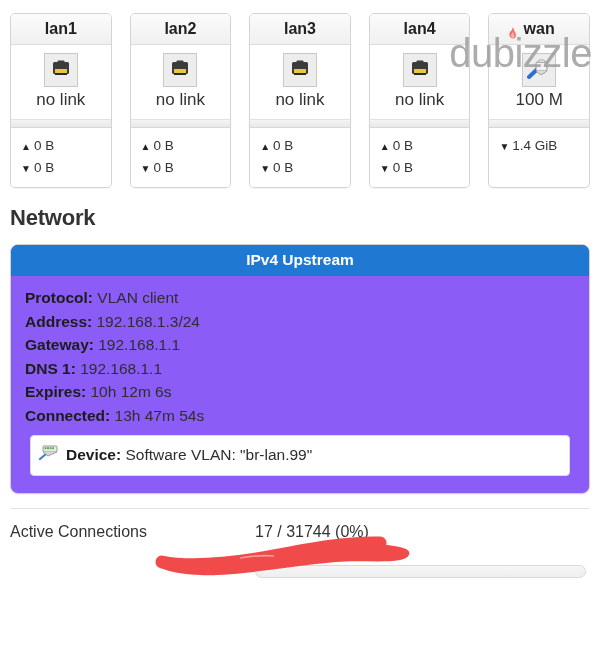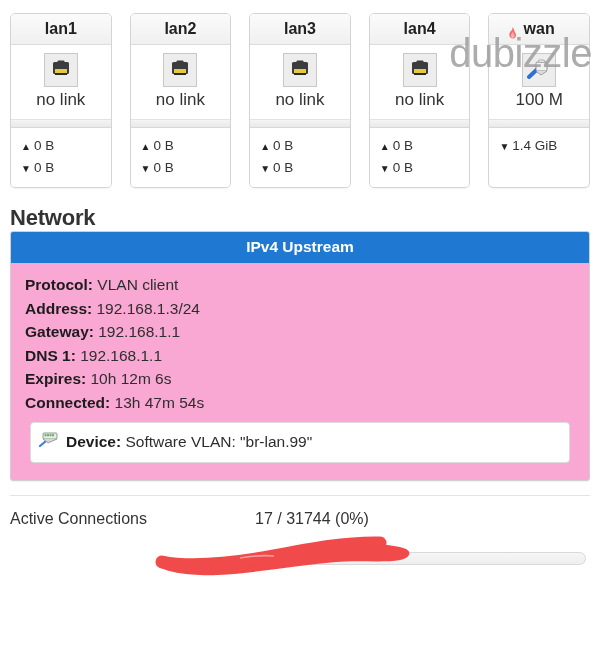--- a/index.html
+++ b/index.html
@@ -106,23 +106,24 @@
     font-size: 13.5px;
     color: #333;
     line-height: 1.62;
     background: #ffffff;
   }
   .port-stats .stat-line { white-space: nowrap; }
   .arrow { font-size: 10px; color: #222; margin-right: 3px; }
 
   
   .net-box {
+    margin-top: 13px;
     border: 1px solid #d0d0d0;
-    border-radius: 3px;
-    background: #f9a8d4;
+    border-radius: 8px;
+    background: #8b5cf6;
     overflow: hidden;
     box-shadow: 0 1px 1px rgba(0,0,0,0.05);
   }
   .net-head {
     background: #1f79d2;
     color: #ffffff;
     text-align: center;
     font-weight: bold;
     font-size: 15.5px;
     padding: 6px 0 7px;

